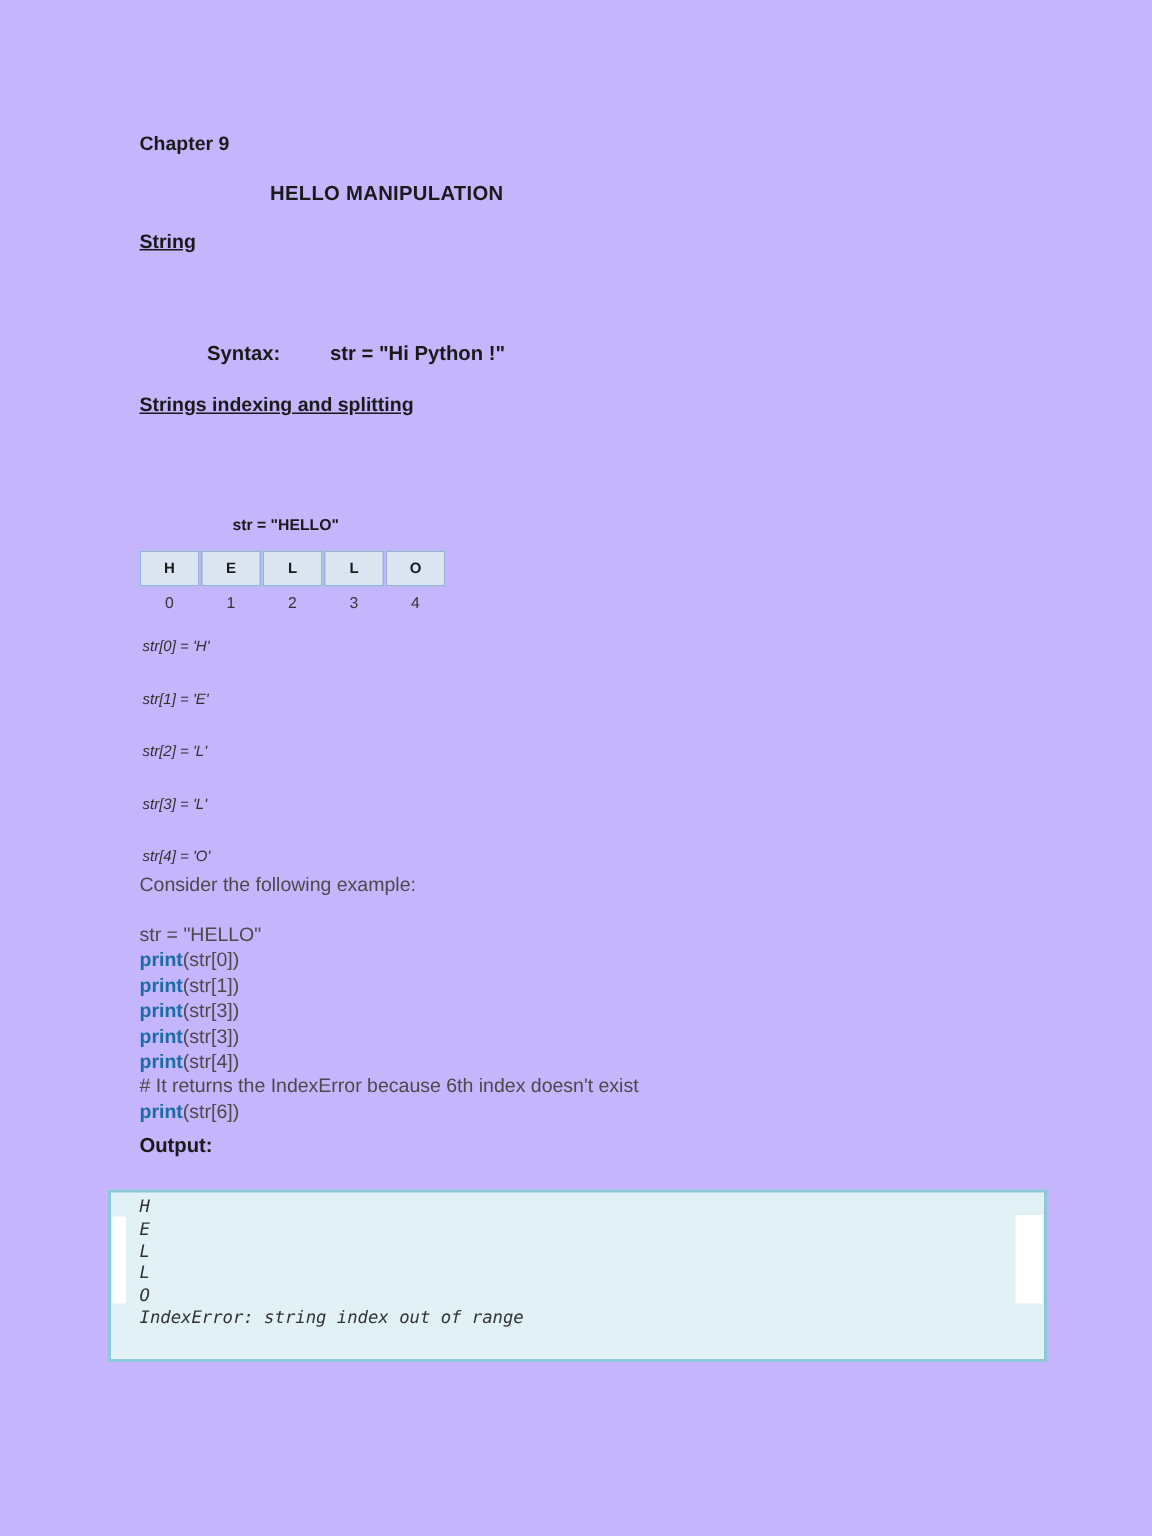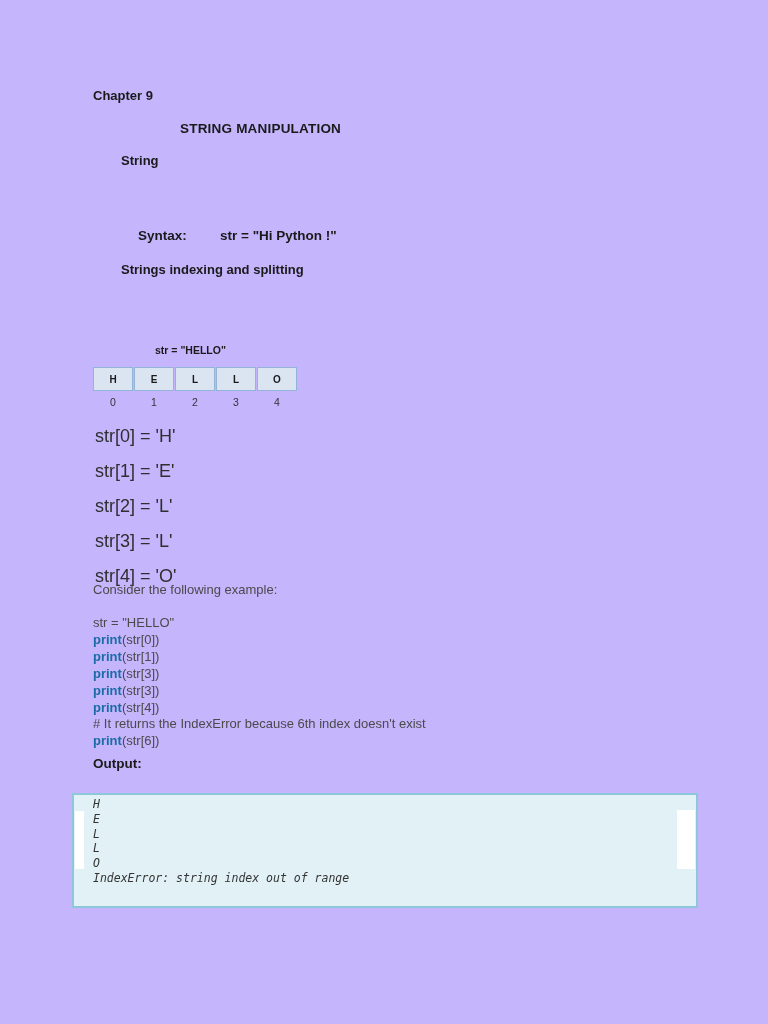--- a/index.html
+++ b/index.html
@@ -17,41 +17,41 @@
     position:relative;
     width:768px;height:1024px;
     background:#c4b5fd;
     overflow:hidden;
     font-family:"Liberation Sans", sans-serif;
     color:var(--body);
   }
   .abs{position:absolute;}
   .h-chapter{left:93px;top:88px;font-size:13px;font-weight:bold;color:var(--heading);}
   .h-title{left:180px;top:121px;font-size:13.5px;font-weight:bold;color:var(--heading);letter-spacing:.2px;}
-  .h-section{font-size:13px;font-weight:bold;color:var(--heading);margin-left:28px;}
+  .h-section{font-size:13px;font-weight:bold;color:var(--heading);text-decoration:underline;}
   .h-string{left:93px;top:153px;}
   .h-indexing{left:93px;top:262px;}
   .para{left:93px;font-size:13px;line-height:16.5px;color:var(--body);width:580px;}
   .para1{top:182px;}
   .para2{top:294px;}
   .indent{text-indent:11px;}
   .syntax{left:93px;top:228px;font-size:13.5px;font-weight:bold;color:var(--heading);}
   .syntax .lbl{display:inline-block;width:82px;margin-left:45px;}
   .fig-caption{left:155px;top:344px;font-size:10.5px;font-weight:bold;color:var(--heading);}
   .hello-table{left:93px;top:367px;display:flex;gap:1px;}
   .hello-cell{
     width:40px;height:24px;
     background:var(--cell_bg);
     border:1px solid var(--cell_border);
     display:flex;align-items:center;justify-content:center;
     font-size:10px;font-weight:bold;color:#1a1a1a;
   }
   .index-row{left:93px;top:396px;display:flex;gap:1px;}
   .index-cell{width:40px;text-align:center;font-size:10.5px;color:#333;}
-  .str-line{left:95px;font-size:18px;color:#2f2f2f;}
+  .str-line{left:95px;font-size:10px;color:#2f2f2f;font-style:italic;}
   .sl0{top:426px;}.sl1{top:461px;}.sl2{top:496px;}.sl3{top:531px;}.sl4{top:566px;}
   .consider{left:93px;top:582px;font-size:13px;color:var(--body);}
   .codeblock{left:93px;top:615px;font-size:13px;line-height:16.9px;color:var(--body);}
   .kw{font-weight:bold;color:var(--keyword);}
   .output-label{left:93px;top:756px;font-size:13.5px;font-weight:bold;color:var(--heading);}
   .output-box{
     left:72px;top:793px;width:626px;height:115px;
     background:var(--box_bg);
     border:2px solid var(--box_border);
     position:absolute;
@@ -66,21 +66,21 @@
   .strip-left{left:1px;top:16px;width:9px;height:58px;}
   .strip-right{left:603px;top:15px;width:18px;height:59px;}
 </style>
 </head>
 <body>
 
 <div class="page">
 
   <div class="abs h-chapter">Chapter 9</div>
 
-  <div class="abs h-title">STRING MANIPULATION</div>
+  <div class="abs h-title">HELLO MANIPULATION</div>
 
   <div class="abs h-section h-string">String</div>
 
 
   <div class="abs syntax">
     <span class="lbl">Syntax:</span><span>str = "Hi Python !"</span>
   </div>
 
   <div class="abs h-section h-indexing">Strings indexing and splitting</div>
 

